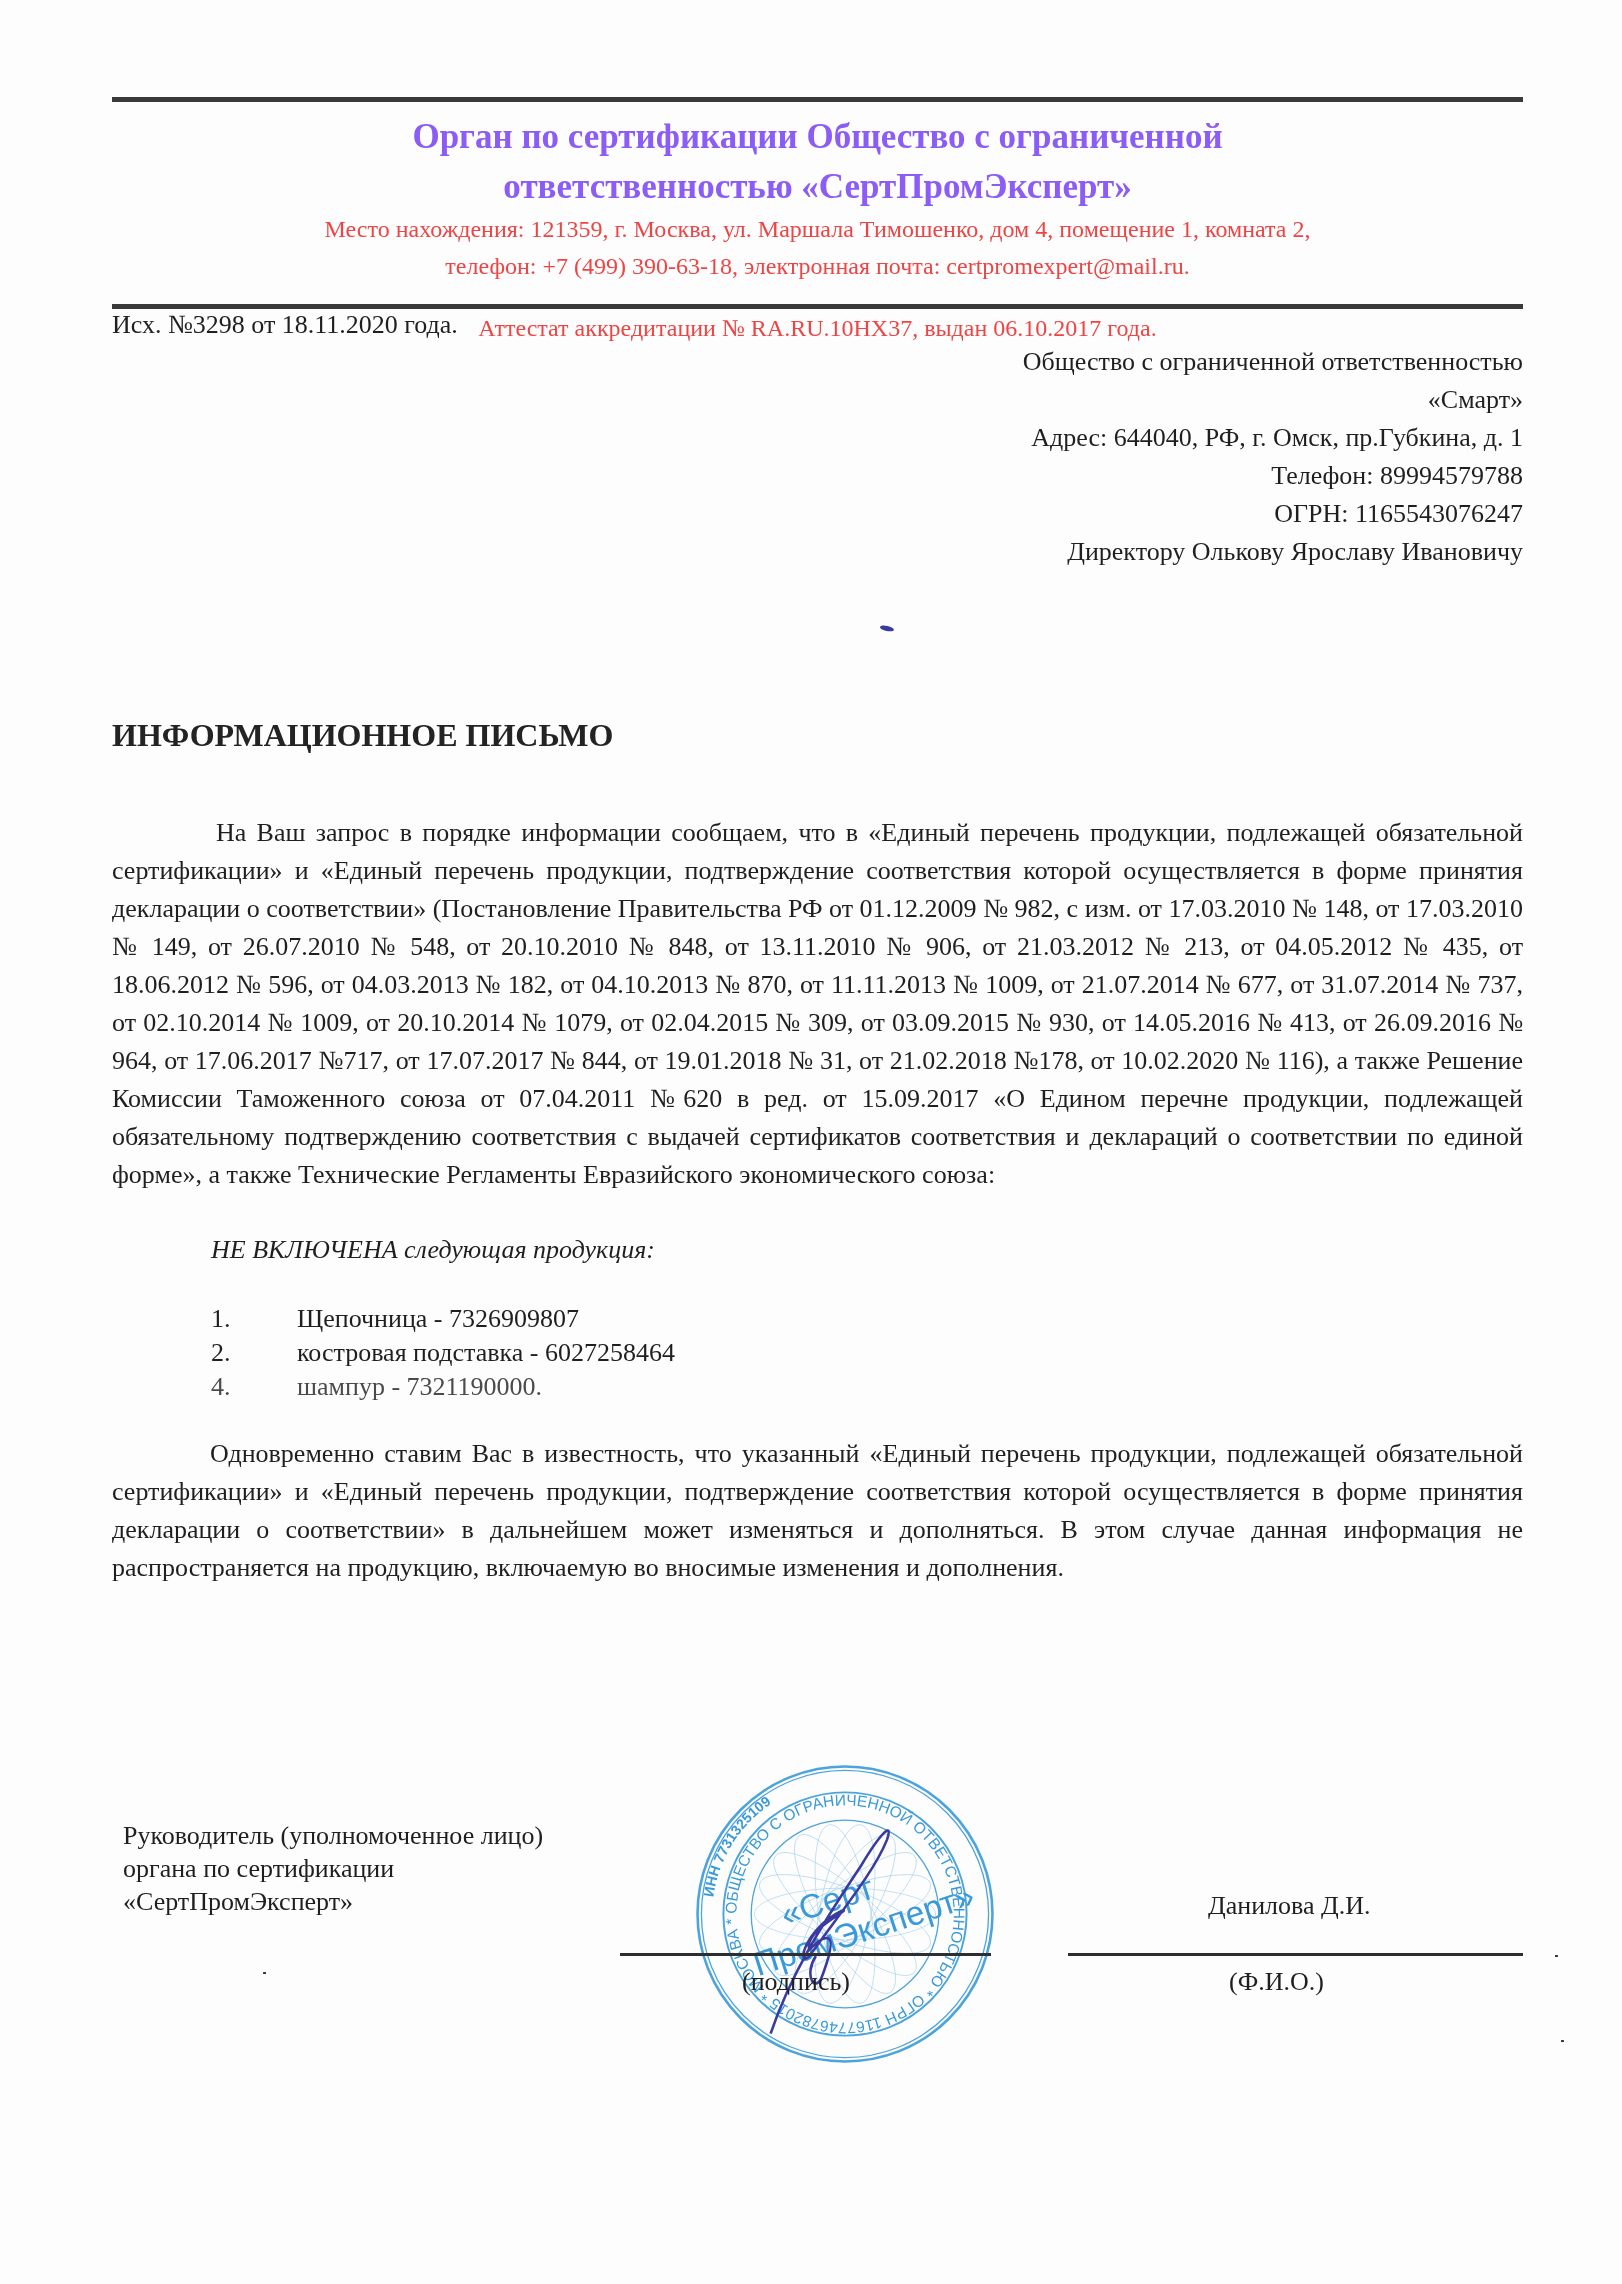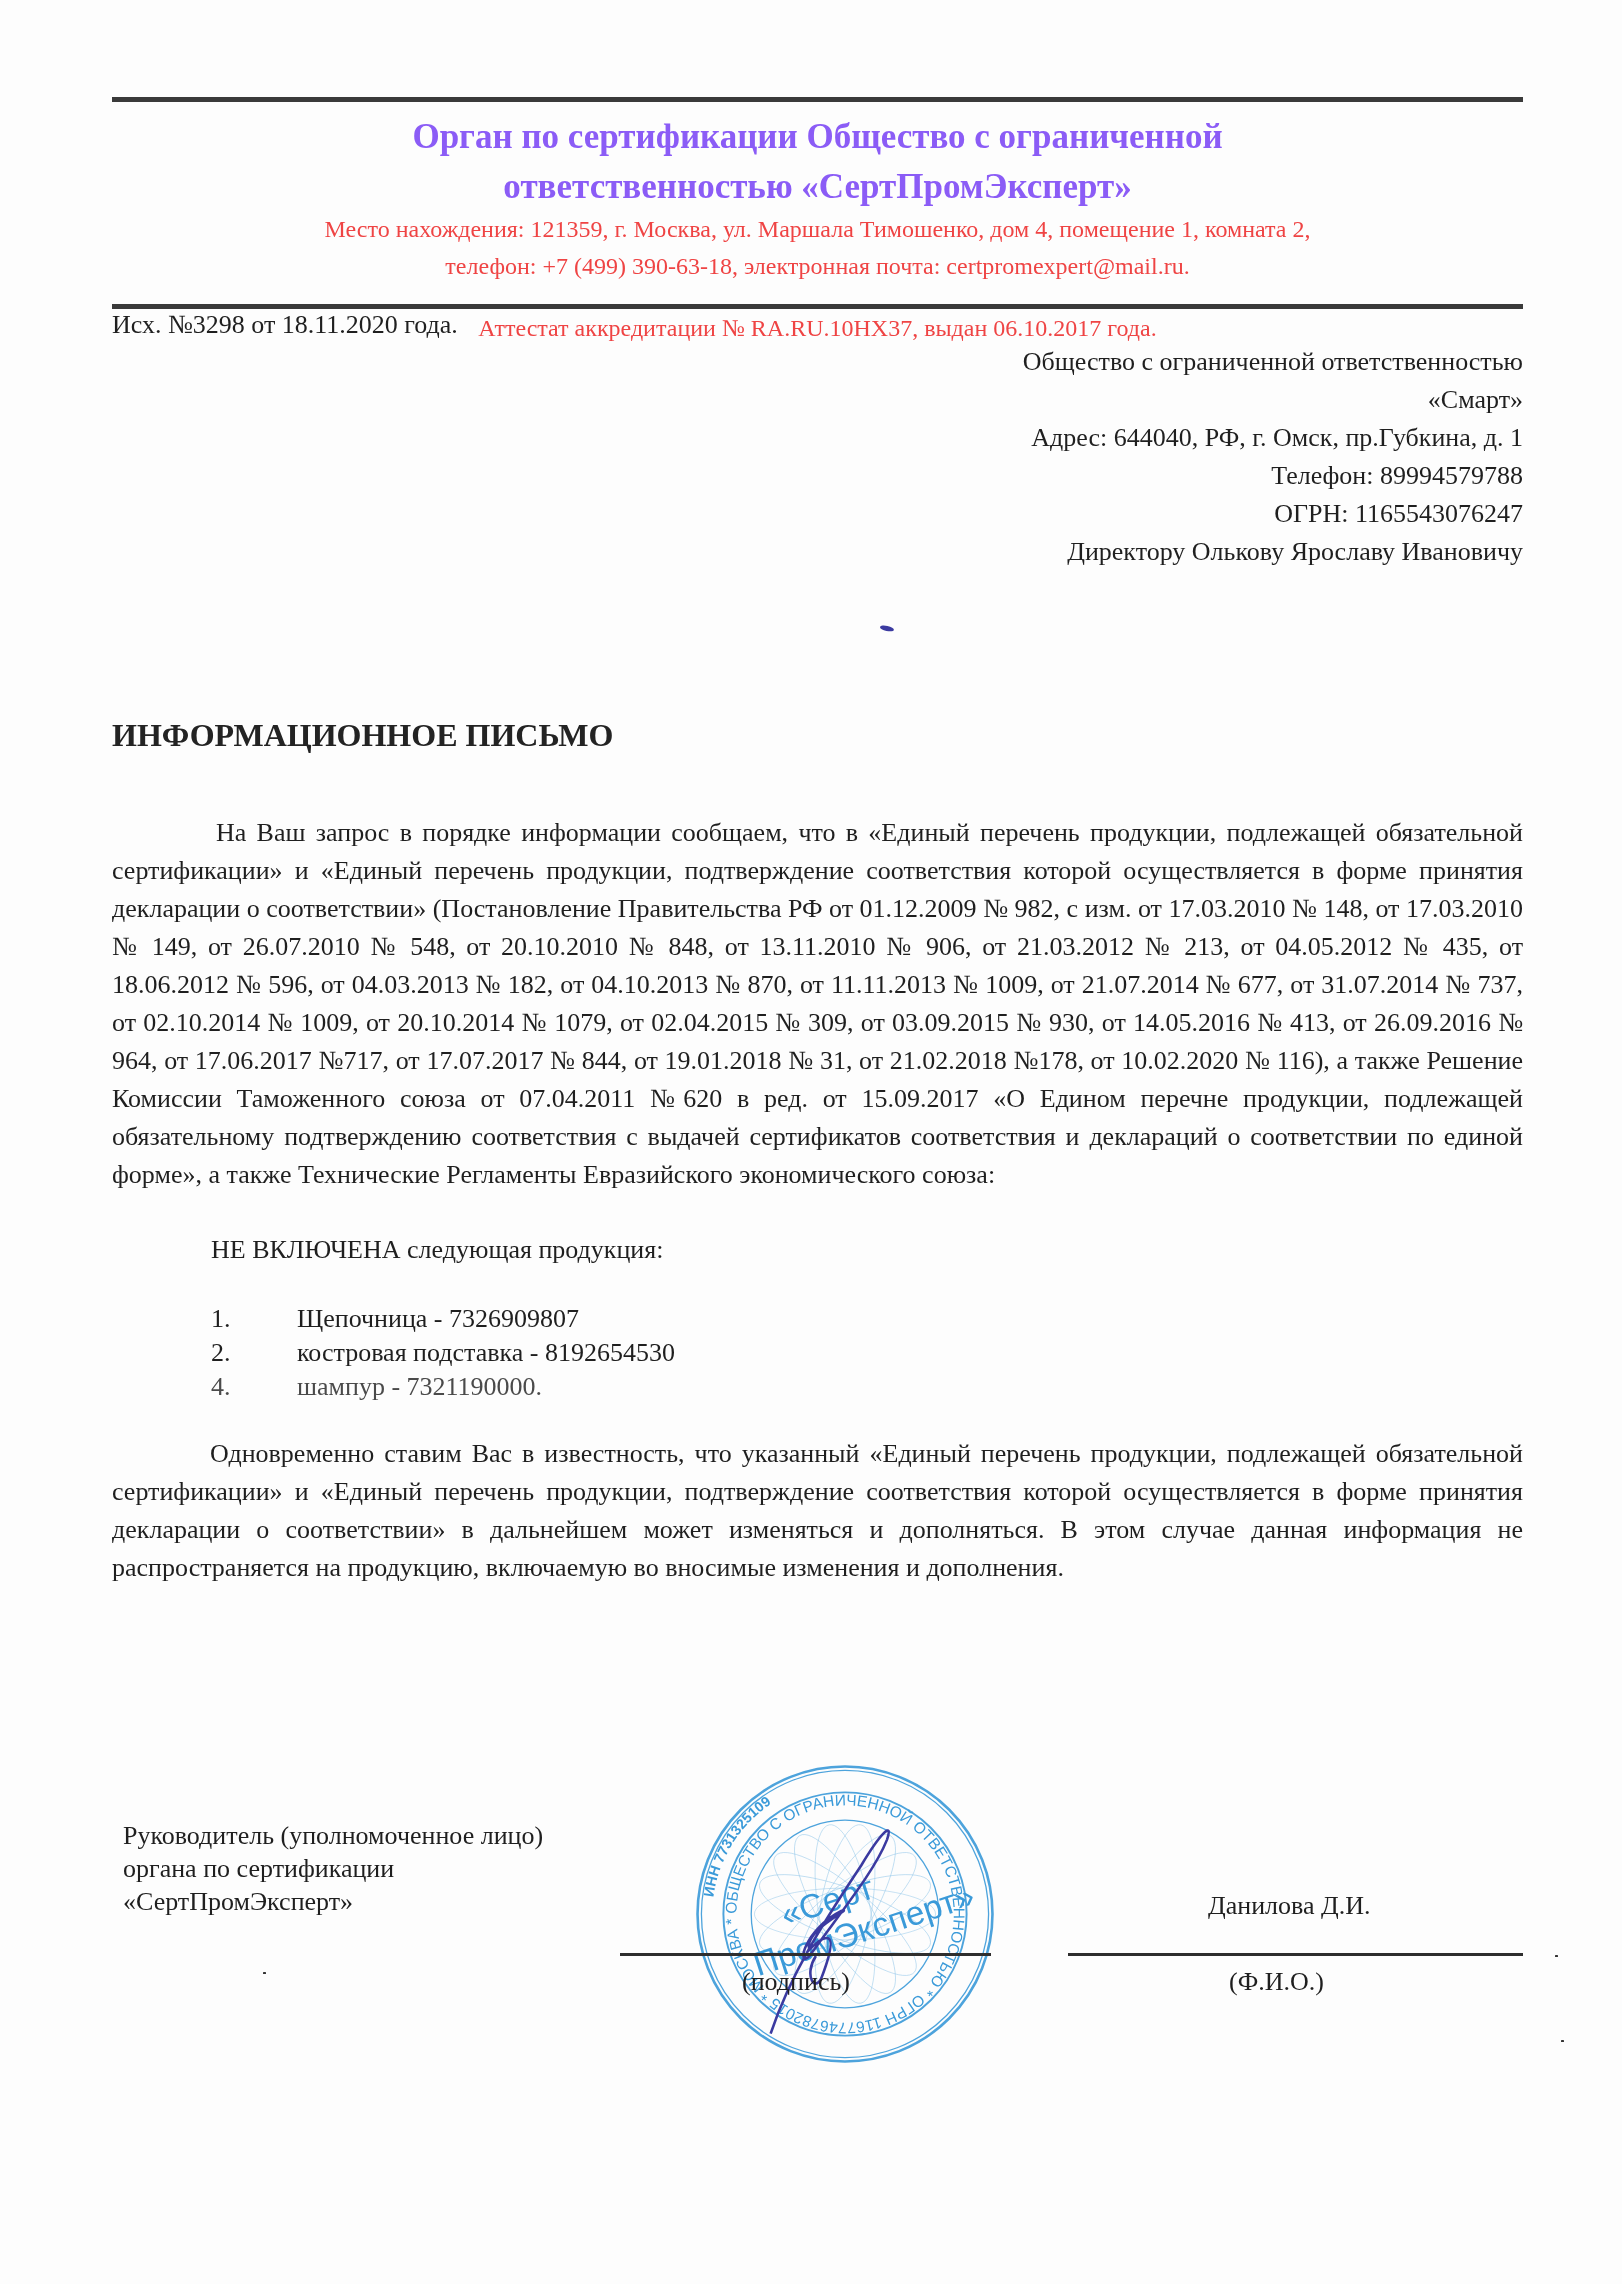--- a/index.html
+++ b/index.html
@@ -25,21 +25,21 @@
     .doc-title {
       position: absolute; left: 112px; width: 1411px; top: 716px; text-align: left;
       font-weight: bold; font-size: 32px; line-height: 39px; color: #232323;
     }
     .para {
       position: absolute; left: 112px; width: 1411px; font-size: 26px; line-height: 38px;
       text-align: justify; text-align-last: left;
     }
     .indent { text-indent: 104px; }
     .indent2 { text-indent: 98px; }
-    .noinc { position: absolute; left: 211px; top: 1234px; font-size: 26px; line-height: 32px; }
+    .noinc { position: absolute; left: 211px; top: 1234px; font-size: 26px; line-height: 32px; font-style: italic; }
     .list { position: absolute; left: 211px; top: 1302px; font-size: 26px; margin: 0; padding: 0; list-style: none; }
     .list li { height: 34px; line-height: 34px; white-space: nowrap; }
     .list .num { display: inline-block; width: 86px; }
     .list li.faded { color: #4a4a4a; }
     .sig-block { position: absolute; left: 123px; top: 1819px; font-size: 26px; line-height: 33px; }
     .sig-line { position: absolute; height: 2.6px; background: #2e2e2e; top: 1953px; }
     .sig-caption { position: absolute; font-size: 26px; line-height: 32px; top: 1966px; }
     .name { position: absolute; left: 1208px; top: 1890px; font-size: 26px; line-height: 32px; }
     .stamp { position: absolute; left: 693px; top: 1762px; width: 304px; height: 304px; }
     .speck { position: absolute; width: 3.2px; height: 1.9px; background: #333; border-radius: 0.6px; }
@@ -69,21 +69,21 @@
 <div class="mark"></div>
 
 <div class="doc-title">ИНФОРМАЦИОННОЕ ПИСЬМО</div>
 
 <div class="para indent" style="top:814px;">На Ваш запрос в порядке информации сообщаем, что в «Единый перечень продукции, подлежащей обязательной сертификации» и «Единый перечень продукции, подтверждение соответствия которой осуществляется в форме принятия декларации о соответствии» (Постановление Правительства РФ от 01.12.2009 № 982, с изм. от 17.03.2010 № 148, от 17.03.2010 № 149, от 26.07.2010 № 548, от 20.10.2010 № 848, от 13.11.2010 № 906, от 21.03.2012 № 213, от 04.05.2012 № 435, от 18.06.2012 № 596, от 04.03.2013 № 182, от 04.10.2013 № 870, от 11.11.2013 № 1009, от 21.07.2014 № 677, от 31.07.2014 № 737, от 02.10.2014 № 1009, от 20.10.2014 № 1079, от 02.04.2015 № 309, от 03.09.2015 № 930, от 14.05.2016 № 413, от 26.09.2016 № 964, от 17.06.2017 №717, от 17.07.2017 № 844, от 19.01.2018 № 31, от 21.02.2018 №178, от 10.02.2020 № 116), а также Решение Комиссии Таможенного союза от 07.04.2011 №620 в ред. от 15.09.2017 «О Едином перечне продукции, подлежащей обязательному подтверждению соответствия с выдачей сертификатов соответствия и деклараций о соответствии по единой форме», а также Технические Регламенты Евразийского экономического союза:</div>
 
 <div class="noinc">НЕ ВКЛЮЧЕНА следующая продукция:</div>
 
 <ul class="list">
   <li><span class="num">1.</span><span>Щепочница - 7326909807</span></li>
-  <li><span class="num">2.</span><span>костровая подставка - 8192654530</span></li>
+  <li><span class="num">2.</span><span>костровая подставка - 6027258464</span></li>
   <li class="faded"><span class="num">4.</span><span>шампур - 7321190000.</span></li>
 </ul>
 
 <div class="para indent2" style="top:1435px;">Одновременно ставим Вас в известность, что указанный «Единый перечень продукции, подлежащей обязательной сертификации» и «Единый перечень продукции, подтверждение соответствия которой осуществляется в форме принятия декларации о соответствии» в дальнейшем может изменяться и дополняться. В этом случае данная информация не распространяется на продукцию, включаемую во вносимые изменения и дополнения.</div>
 
 <div class="sig-block">
   <div>Руководитель (уполномоченное лицо)</div>
   <div>органа по сертификации</div>
   <div>«СертПромЭксперт»</div>
 </div>

